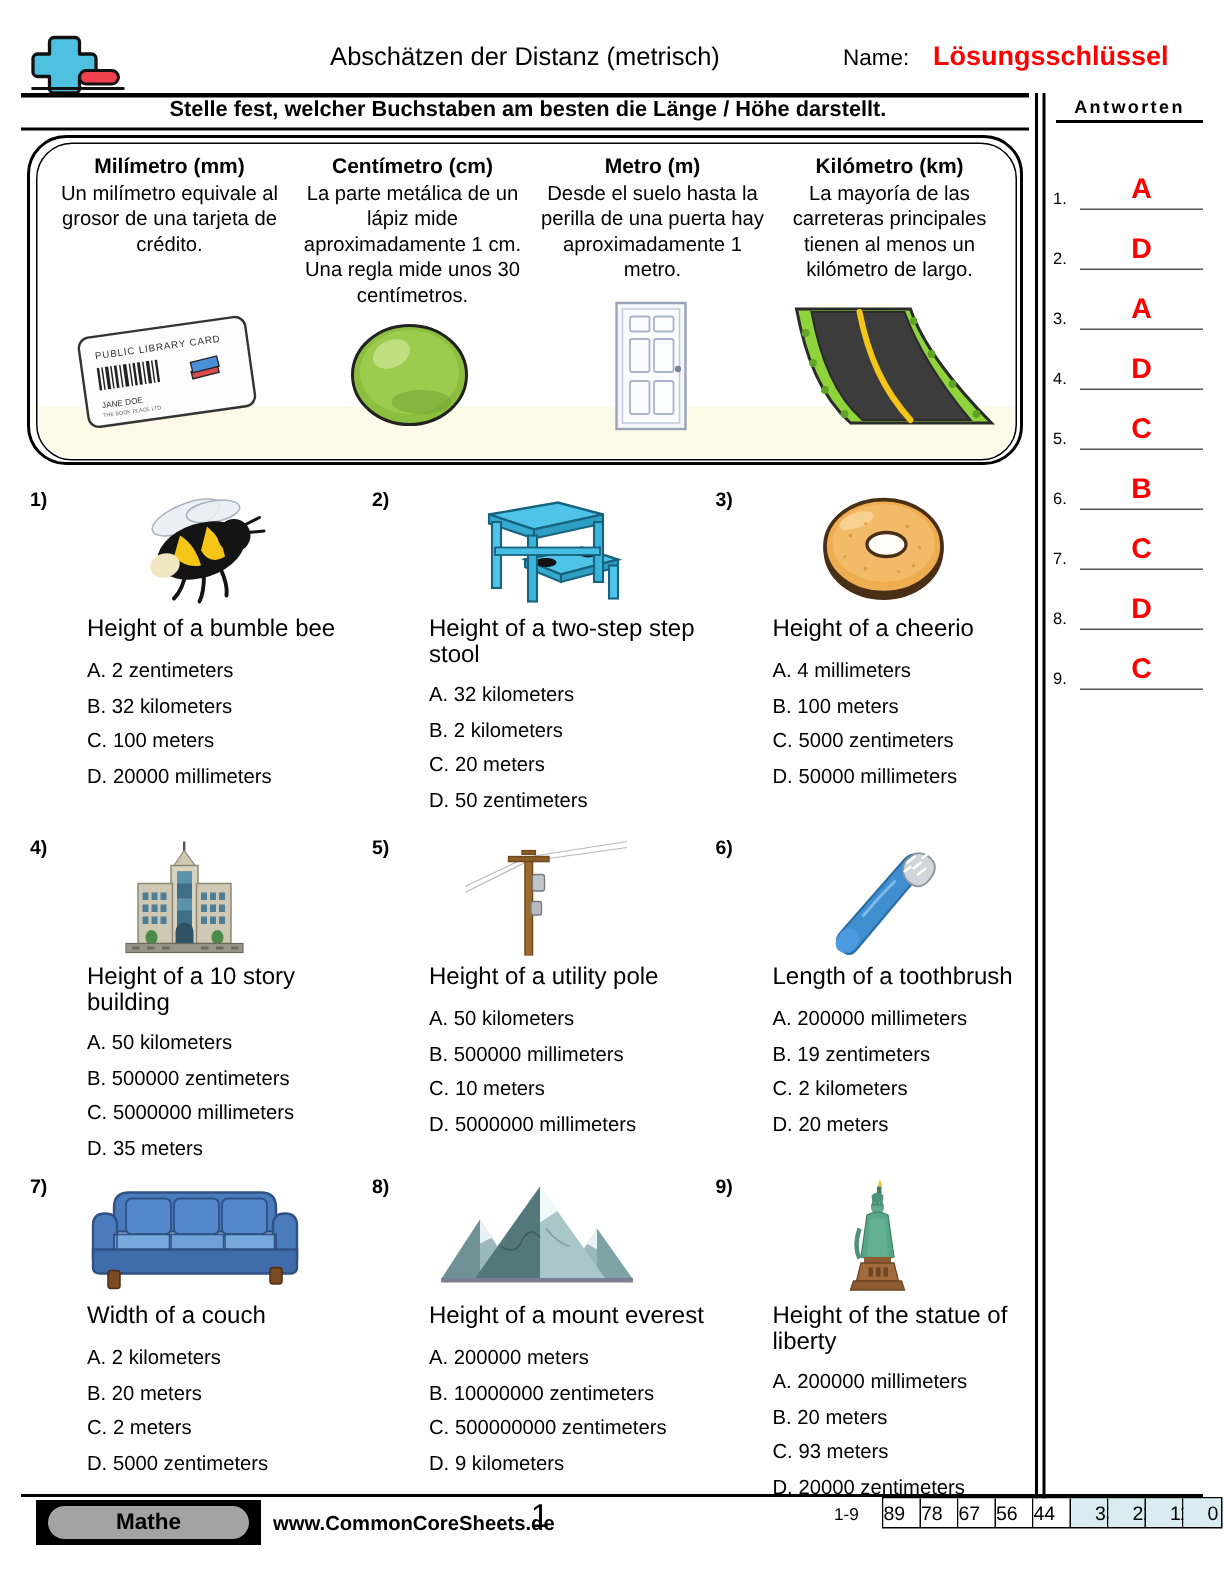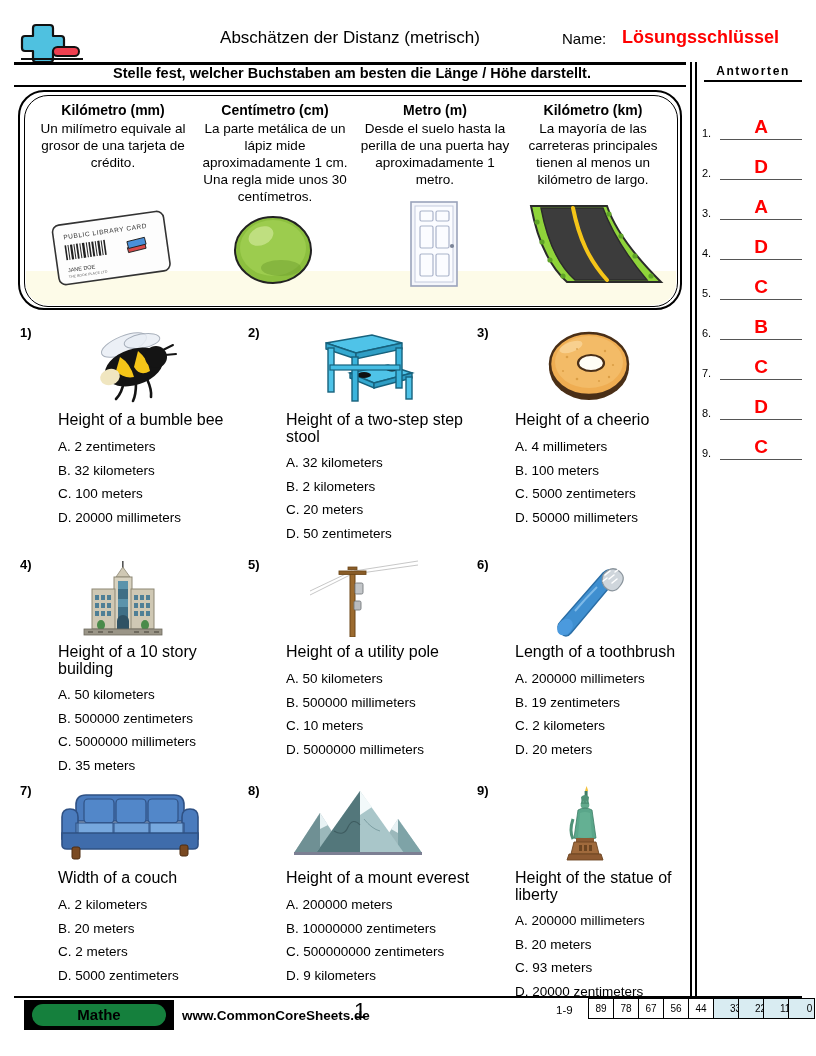--- a/index.html
+++ b/index.html
@@ -231,21 +231,21 @@
     left: 24px; top: 1000px;
     width: 150px;
     height: 30px;
     background: #000;
   }
   .footer-badge-pill {
     position: absolute;
     left: 8px; top: 4px;
     width: 134px;
     height: 22px;
-    background: #15803d;
+    background: #a3a3a3;
     border-radius: 11px;
     text-align: center;
     font-size: 15px;
     font-weight: bold;
     line-height: 22px;
   }
   .footer-site {
     position: absolute;
     left: 182px; top: 1008px;
     font-size: 13.5px;
@@ -266,22 +266,22 @@
   .scale-table {
     position: absolute;
     left: 588px; top: 998px;
     display: flex;
     border: 1px solid #000;
   }
   .scale-cell {
     width: 25px;
     height: 19px;
     line-height: 19px;
-    text-align: center;
-    font-size: 10px;
+    text-align: left;
+    font-size: 13px;
     border-right: 1px solid #000;
     box-sizing: border-box;
     background: #fff;
   }
   .scale-cell:last-child { border-right: none; }
   .scale-cell.hl { background: #d9ecf2; padding-left: 16px; }
 </style>
 </head>
 <body>
 
@@ -352,21 +352,21 @@
     <span class="answer-num">9.</span>
     <span class="answer-line"></span>
     <span class="answer-letter">C</span>
   </div>
 
   <div class="refbox">
     <div class="refbox-inner">
       <div class="ref-floor"></div>
 
       <div class="ref-cell" style="left:8px">
-        <div class="ref-head">Kilómetro (mm)</div>
+        <div class="ref-head">Milímetro (mm)</div>
         <div class="ref-text">Un milímetro equivale al grosor de una tarjeta de crédito.</div>
       </div>
       <div class="ref-img" style="left:6px">
         <svg width="160" height="90" viewBox="0 0 160 90">
           <g transform="rotate(-8 80 48)">
             <rect x="24" y="20" width="112" height="60" rx="7" fill="#fdfdfd" stroke="#333" stroke-width="1.6"></rect>
             <text x="34" y="35" font-family="Liberation Sans, sans-serif" font-size="6.5" fill="#333" letter-spacing="0.6">PUBLIC LIBRARY CARD</text>
             <g fill="#222">
               <rect x="34" y="41" width="1.6" height="15"></rect>
                 <rect x="37" y="41" width="1" height="15"></rect>

